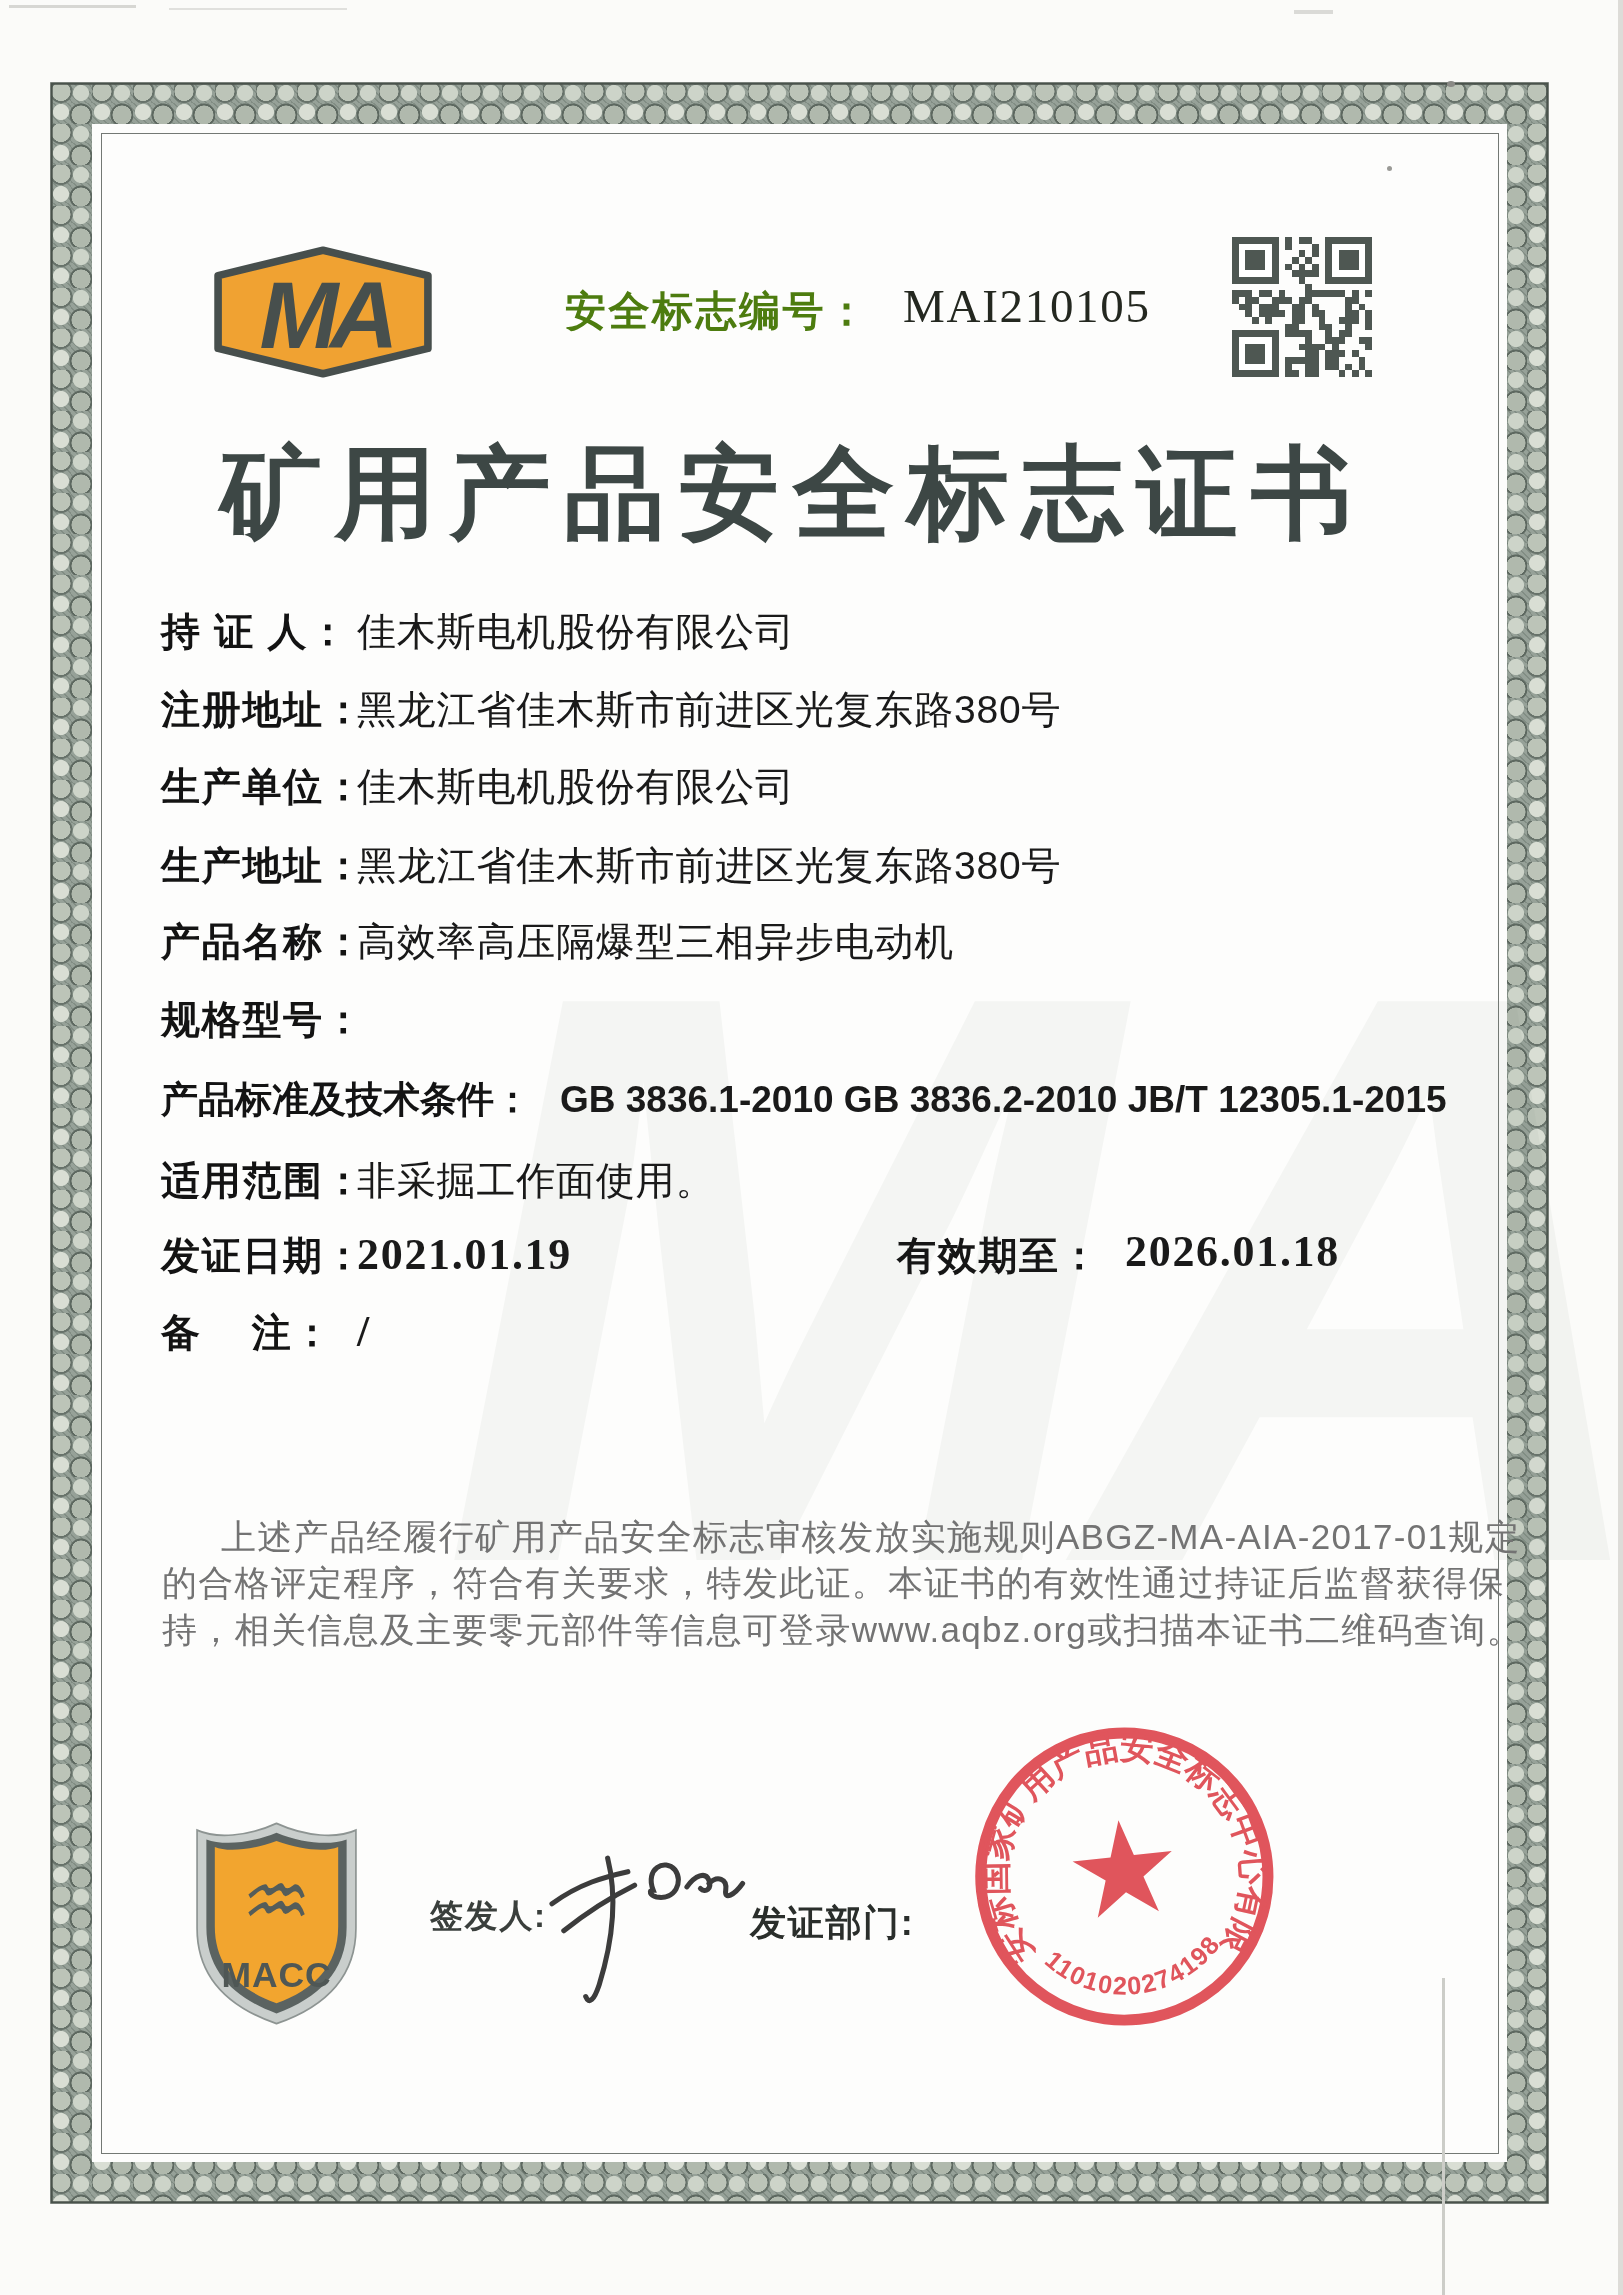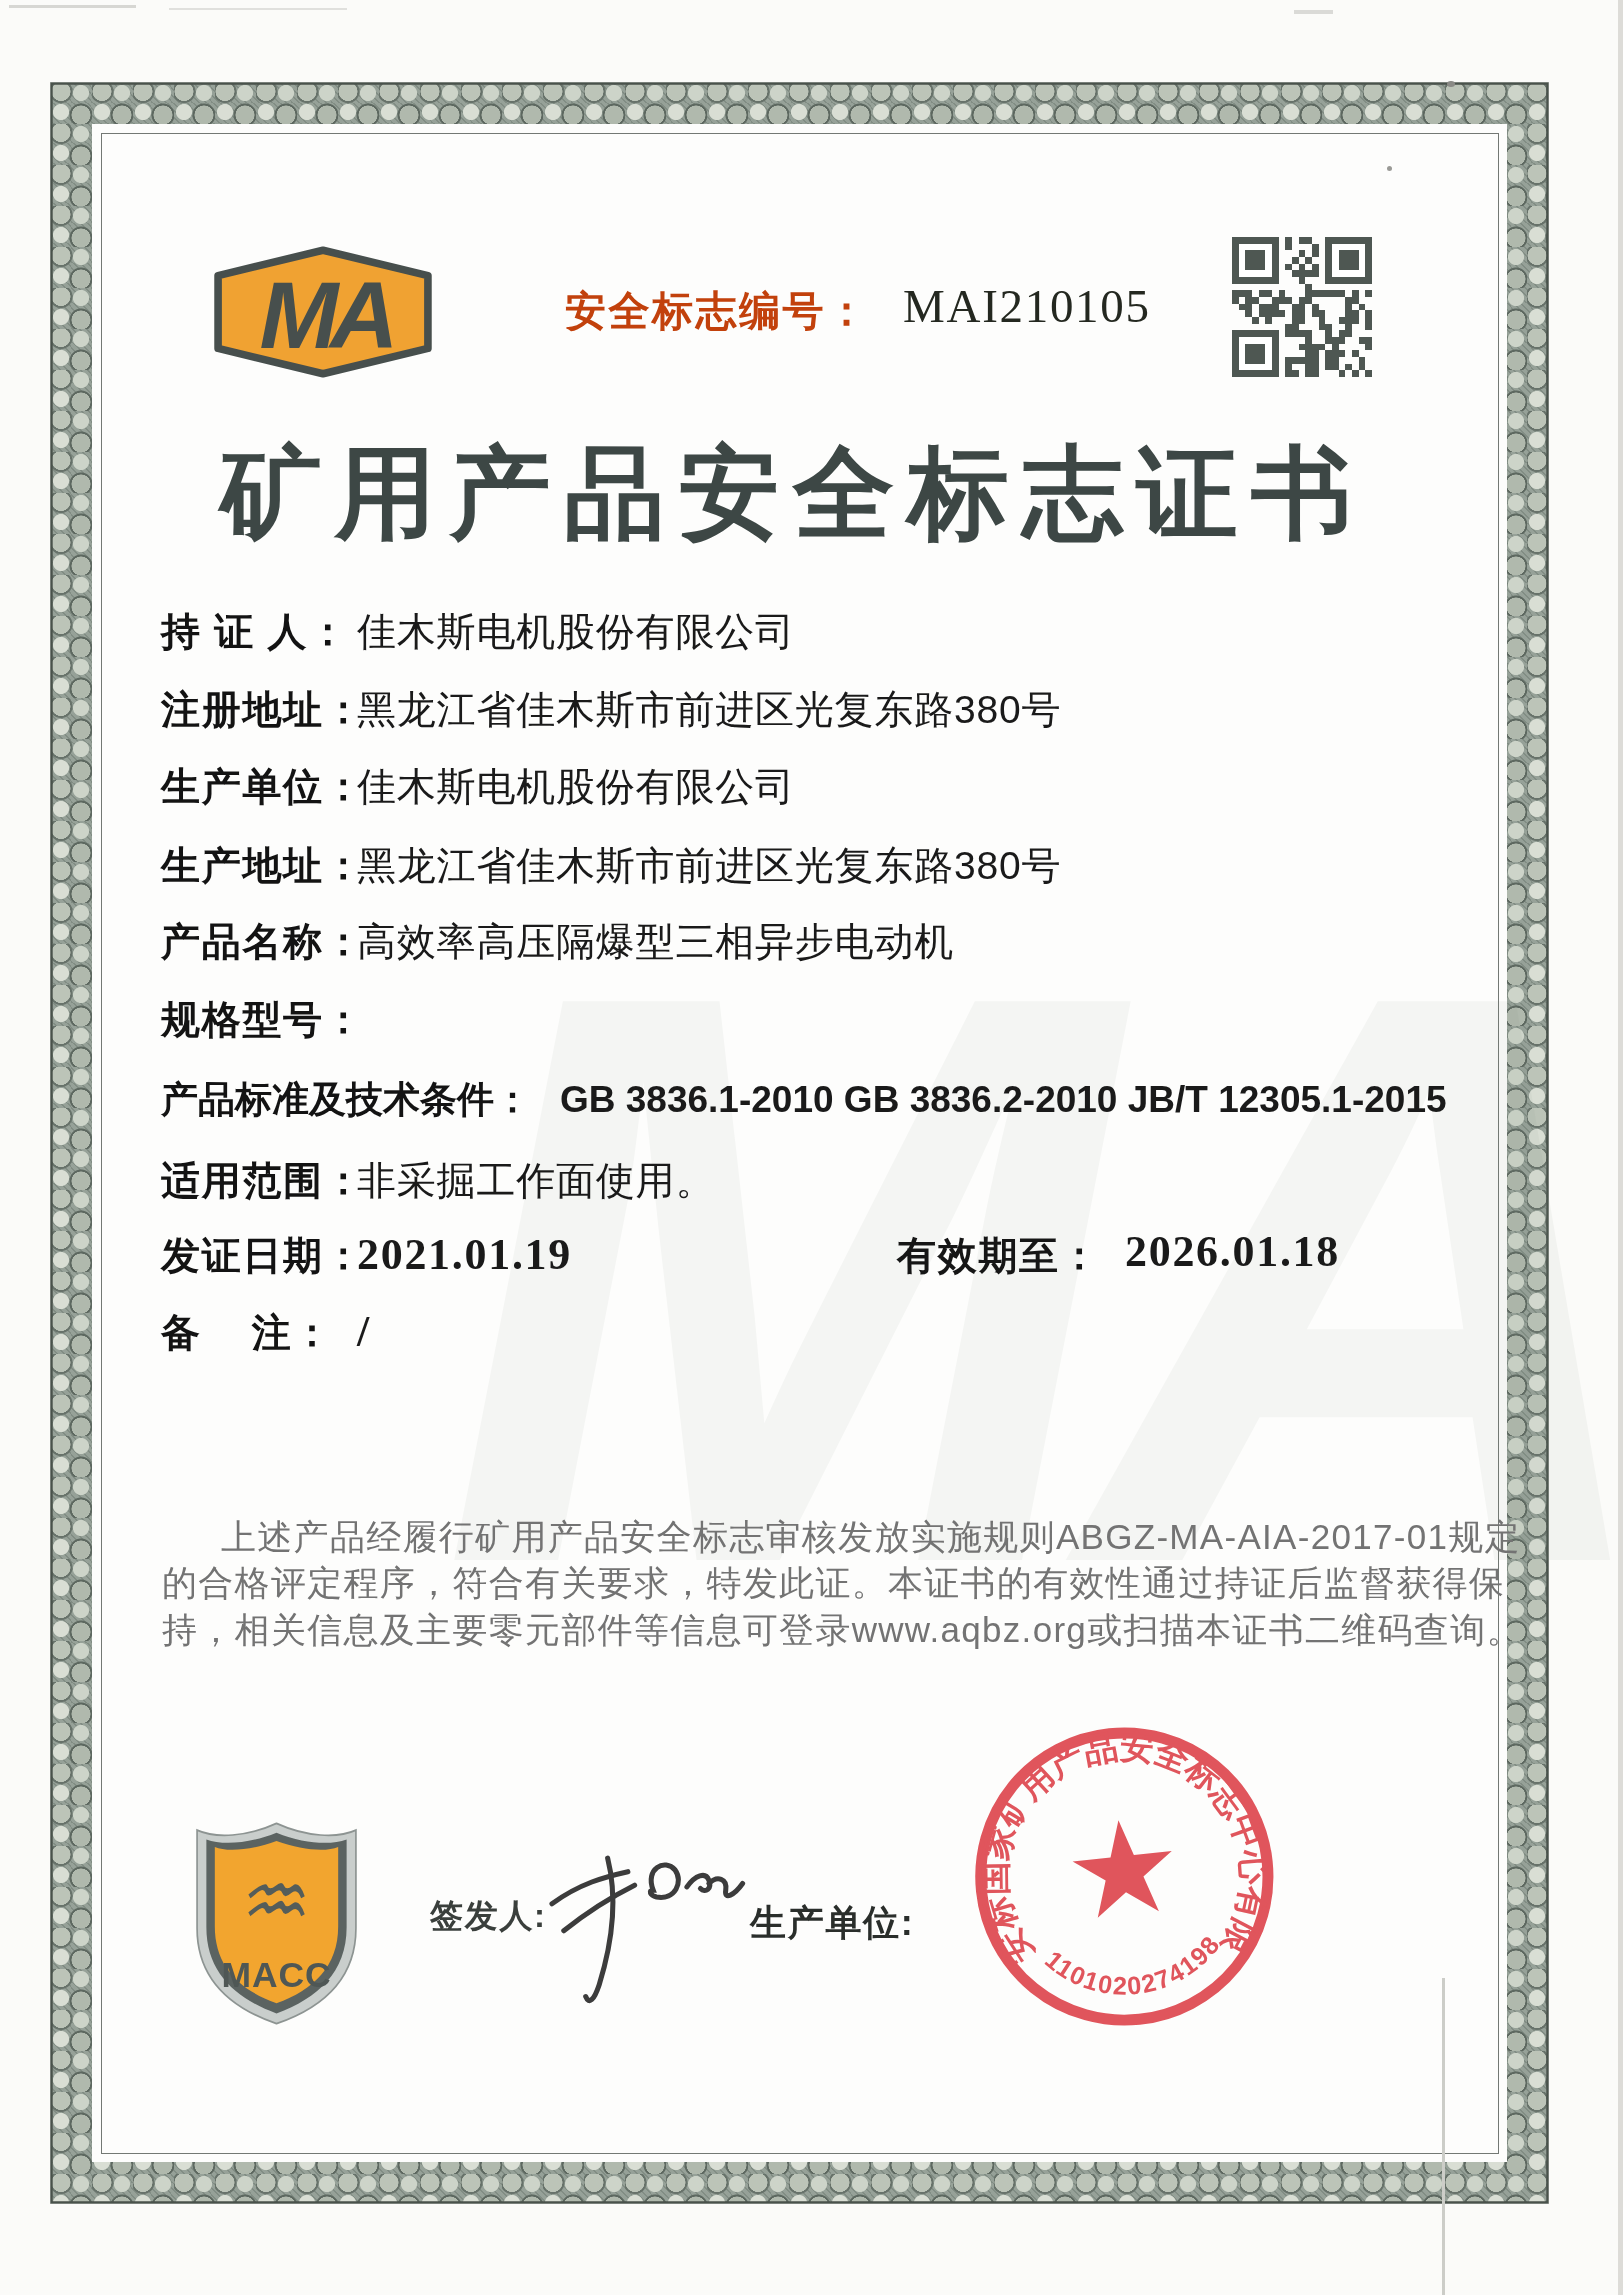--- a/index.html
+++ b/index.html
@@ -14,21 +14,21 @@
       radial-gradient(circle at 30px 32px, #b0b9ad 0 9.3px, #5d6860 9.7px 11px, rgba(0,0,0,0) 12px),
       radial-gradient(circle at 10px 8.5px, #bcc4b8 0 9.3px, #67726a 9.7px 11px, rgba(0,0,0,0) 12px),
       repeating-linear-gradient(45deg, rgba(70,80,72,.25) 0 1.7px, rgba(0,0,0,0) 1.7px 5px);
     background-size:41px 41px,41px 41px,41px 41px,41px 41px,20px 20px;
     box-shadow: inset 0 0 0 1.7px #49524b, 0 0 0 0.8px #59625b;}
   .cert-paper{position:absolute;left:41px;top:41px;right:41px;bottom:41px;background:#fdfdfc;}
   .thin-frame{position:absolute;left:8.5px;top:8.5px;right:8.5px;bottom:8.5px;
     border:1.7px solid #5a605c;opacity:.85;}
   
   .logo-ma{position:absolute;left:213px;top:245px;}
-  .safety-label{position:absolute;left:565px;top:284px;font-size:41px;font-weight:700;color:#c2410c;letter-spacing:2.5px;}
+  .safety-label{position:absolute;left:565px;top:284px;font-size:41px;font-weight:700;color:#4d7c0f;letter-spacing:2.5px;}
   .safety-number{position:absolute;left:903px;top:279px;font-size:47px;color:#242820;
     font-family:"Liberation Serif","DejaVu Serif",serif;letter-spacing:1.7px;}
   .qr{position:absolute;left:1232px;top:237px;width:140px;height:140px;}
   .cert-title{position:absolute;left:89px;top:427px;width:1408px;text-align:center;
     font-family:Liberation Sans, sans-serif;font-weight:700;font-size:101px;
     letter-spacing:13.5px;color:#3d4745;}
   
   .row{position:absolute;left:161px;display:flex;align-items:baseline;font-size:39px;color:#161616;white-space:nowrap;}
   .lbl{font-weight:700;white-space:pre;letter-spacing:1.7px;width:196px;flex:none;color:#131313;}
   .row.long .lbl{width:auto;margin-right:29px;letter-spacing:0;font-size:37px;}
@@ -290,21 +290,21 @@
         <path d="M22,72 C55,48 85,40 112,34"></path>
         <path d="M88,18 C98,58 96,110 78,168 C72,186 66,192 62,182"></path>
         <path d="M36,104 C66,80 96,62 120,50"></path>
         <path d="M142,56 C132,30 156,18 168,32 C178,46 168,68 146,64 C138,62 136,56 142,56 Z"></path>
         <path d="M182,52 C192,38 204,34 208,44 C212,54 204,60 198,54"></path>
         <path d="M208,48 C218,38 230,42 228,56 C226,68 238,62 248,48"></path>
       </g>
     </svg>
   </div>
 
-  <div class="issuer-label">生产单位:</div>
+  <div class="issuer-label">发证部门:</div>
 
   <div class="seal">
     <svg width="321" height="321" viewBox="0 0 380 380">
       <defs>
         <path id="sealRing" d="M 75.3,270.4 A 140,140 0 1 1 304.7,270.4" fill="none"></path>
         <path id="sealNum" d="M 82.8,280 A 140,140 0 0 0 297.2,280" fill="none"></path>
       </defs>
       <circle cx="190" cy="190" r="170" fill="none" stroke="#de4950" stroke-width="13"></circle>
       <polygon fill="#de4950" transform="translate(190,185)" points="0,-62 13.9,-19.2 59,-19.2 22.5,7.3 36.4,50.2 0,23.7 -36.4,50.2 -22.5,7.3 -59,-19.2 -13.9,-19.2"></polygon>
       <text font-size="40" font-weight="bold" fill="#de4950" font-family="Liberation Sans, DejaVu Sans, sans-serif">

